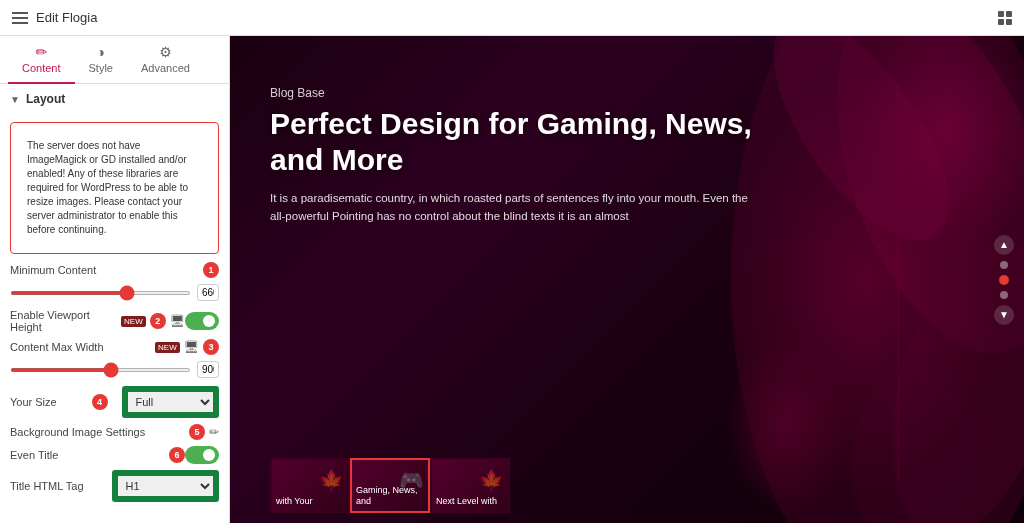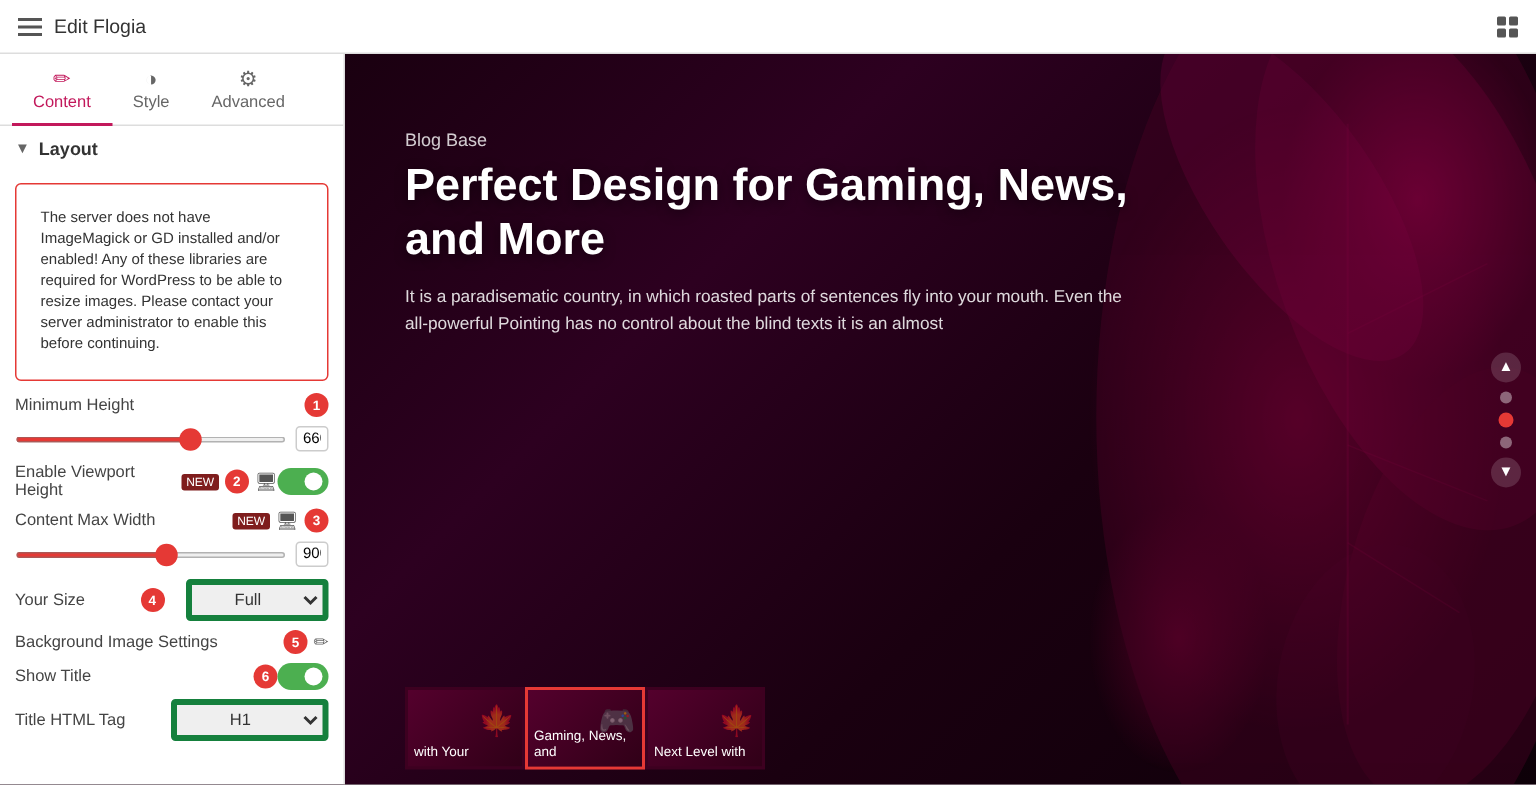--- a/index.html
+++ b/index.html
@@ -84,24 +84,23 @@
       position: absolute; cursor: pointer; top: 0; left: 0; right: 0; bottom: 0;
       background: #4caf50; border-radius: 18px; transition: 0.2s;
     }
     .toggle-slider:before {
       position: absolute; content: ""; height: 12px; width: 12px; left: 18px; bottom: 3px;
       background: white; border-radius: 50%; transition: 0.2s;
     }
     .monitor-icon { font-size: 12px; color: #555; margin-left: 4px; }
     .select-row { display: flex; align-items: center; margin-bottom: 6px; }
     select {
-      flex: 1; border: 4px solid #15803d; border-radius: 3px;
+      flex: 1; border: 6px solid #15803d; border-radius: 3px;
       padding: 3px 4px; font-size: 11px; color: #333; cursor: pointer;
       margin-left: 14px;
-      text-align: center;
     }
     .pencil-btn {
       background: none; border: none; cursor: pointer; font-size: 12px; color: #666;
       margin-left: 4px;
     }
 
     
     .right-preview {
       flex: 1; position: relative; overflow: hidden;
       background: #1a0010;
@@ -231,21 +230,21 @@
       <span>Layout</span>
     </div>
 
     <div class="warning-box">
       <span>The server does not have ImageMagick or GD installed and/or enabled! Any of these libraries are required for WordPress to be able to resize images. Please contact your server administrator to enable this before continuing.</span>
     </div>
 
     <div class="settings-area">
 
       <div class="setting-row">
-        <span class="setting-label">Minimum Height</span>
+        <span class="setting-label">Minimum Content</span>
         <span class="setting-num-badge">1</span>
       </div>
       <div class="slider-row">
         <div class="slider-with-input">
           <input type="range" min="0" max="1000" value="660" style="">
           <input class="num-input" type="text" value="660" style="">
         </div>
       </div>
 
       <div class="setting-row">
@@ -280,21 +279,21 @@
         </select>
       </div>
 
       <div class="setting-row">
         <span class="setting-label">Background Image Settings</span>
         <span class="setting-num-badge">5</span>
         <button class="pencil-btn">✏</button>
       </div>
 
       <div class="setting-row">
-        <span class="setting-label">Show Title</span>
+        <span class="setting-label">Even Title</span>
         <span class="setting-num-badge">6</span>
         <label class="toggle-switch">
           <input type="checkbox" checked="" style="">
           <span class="toggle-slider"></span>
         </label>
       </div>
 
       <div class="select-row setting-row">
         <span class="setting-label">Title HTML Tag</span>
         <select>

